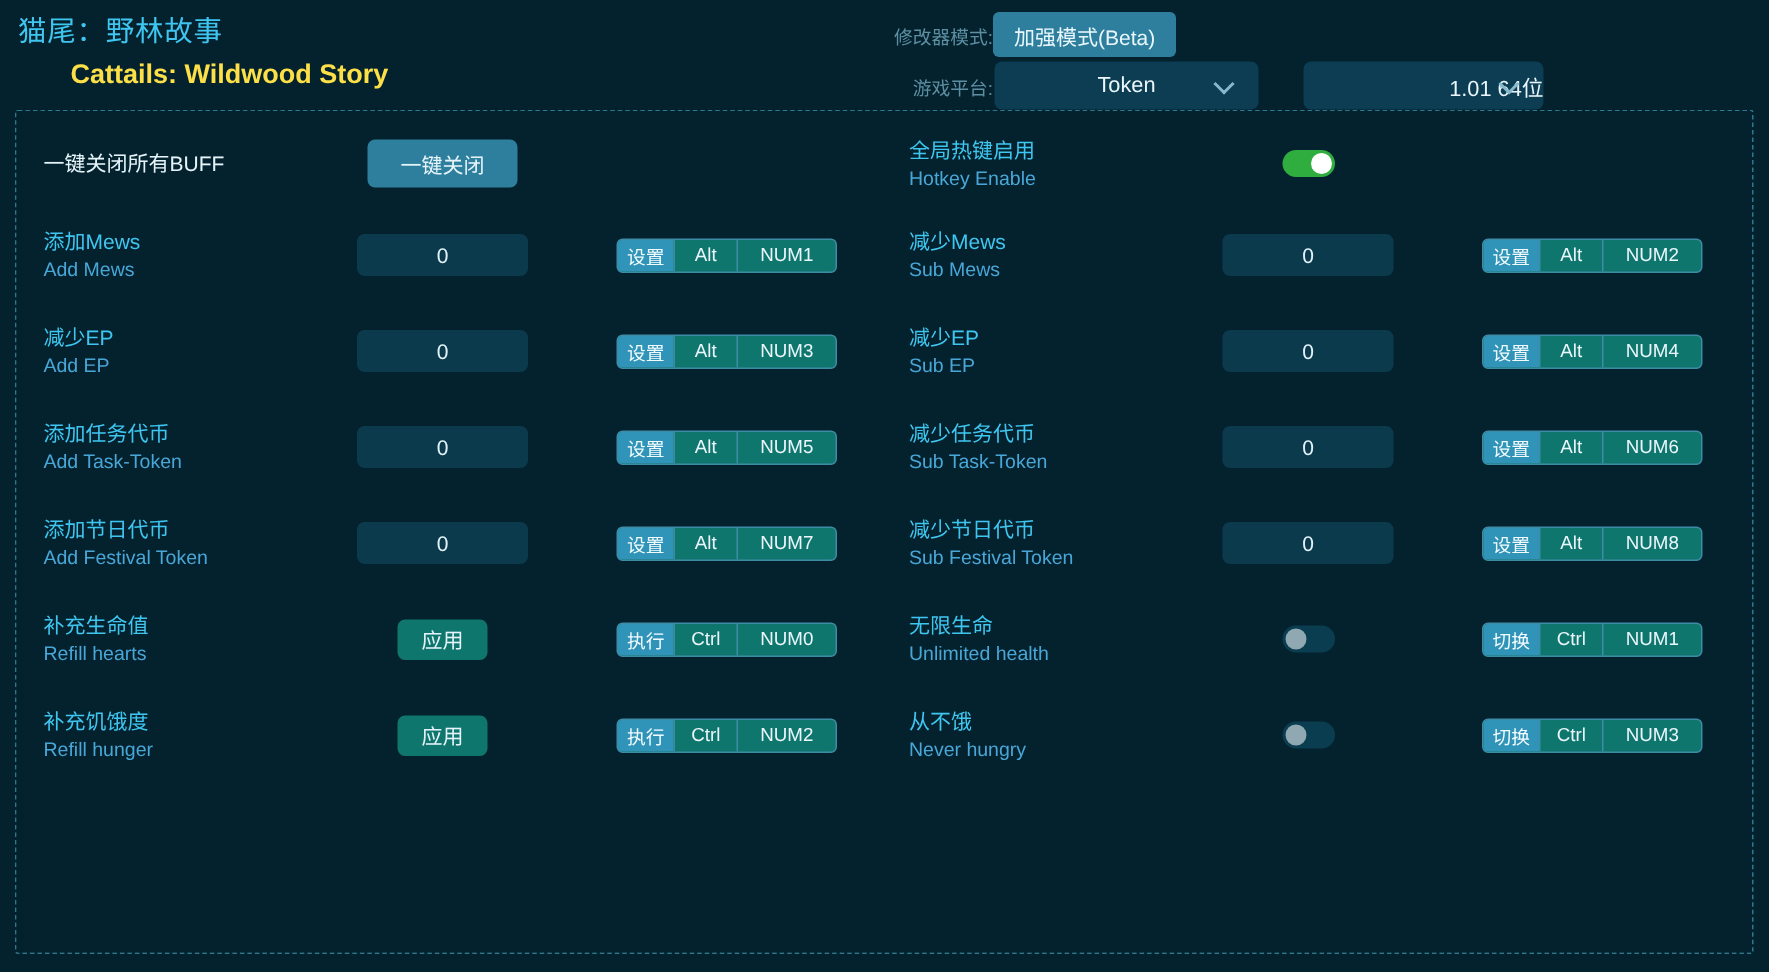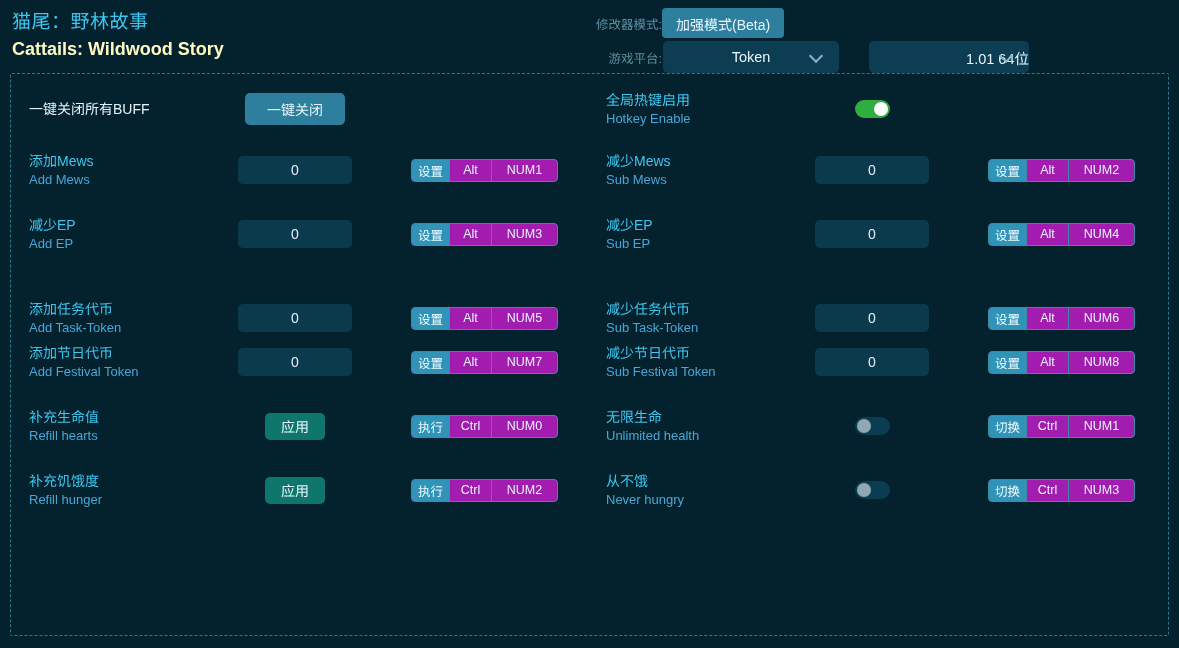--- a/index.html
+++ b/index.html
@@ -44,23 +44,24 @@
     font-weight: normal;
     color: #3fc6f0;
     letter-spacing: 0.5px;
     line-height: 28px;
     white-space: nowrap;
   }
 
   .title-en {
     font-size: 18px;
     font-weight: bold;
-    color: #fef9c3;
+    color: #fde047;
     line-height: 26px;
     white-space: nowrap;
+    margin-left: 35px;
   }
 
   .header-right {
     position: absolute;
     right: 8px;
     top: 6px;
     width: 595px;
     height: 66px;
   }
 
@@ -148,21 +149,21 @@
     display: flex;
     align-items: center;
   }
   .row.col-left  { left: 8px;   width: 570px; }
   .row.col-right { left: 585px; width: 570px; }
 
   
   .r0 { top: 12px; }
   .r1 { top: 73px; }
   .r2 { top: 137px; }
-  .r3 { top: 201px; margin-top: 20px; }
+  .r3 { top: 201px; }
   .r4 { top: 265px; }
   .r5 { top: 329px; }
   .r6 { top: 393px; }
 
   .labels {
     width: 160px;
     flex: none;
     padding-left: 10px;
   }
 
@@ -252,21 +253,21 @@
 
   
   .hotkey {
     display: flex;
     align-items: stretch;
     height: 23px;
     border: 1px solid #3e8ba5;
     border-radius: 4px;
     overflow: hidden;
     flex: none;
-    background: #a21caf;
+    background: #0f766e;
   }
   .hk-action {
     background: #3094b8;
     color: #f2fbff;
     font-size: 12.5px;
     display: flex;
     align-items: center;
     justify-content: center;
     padding: 0 6px;
     min-width: 34px;

